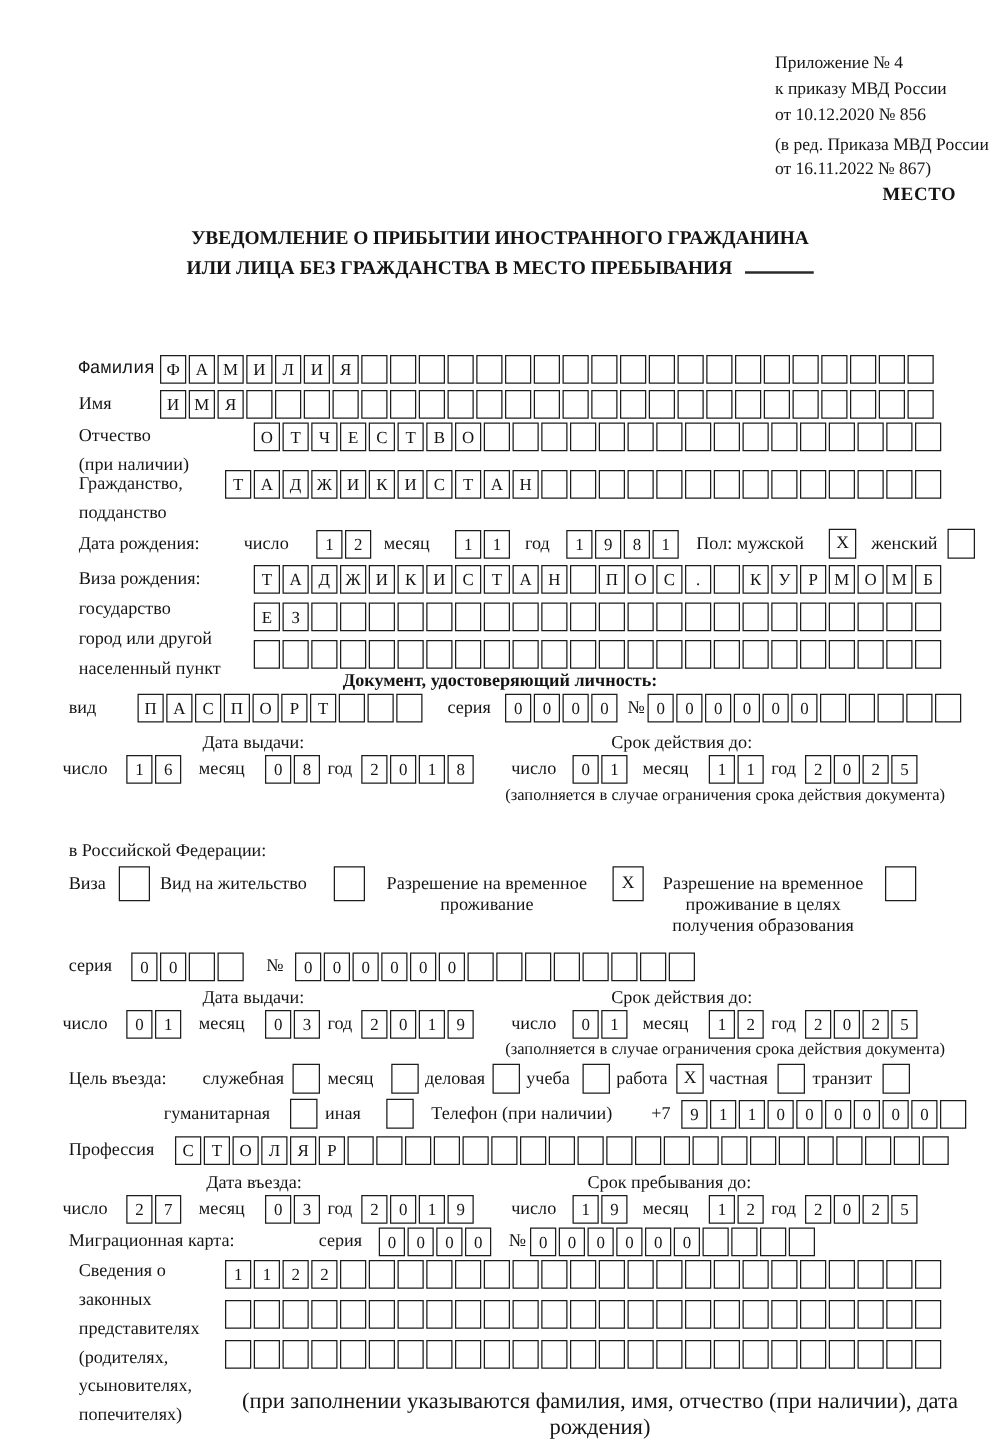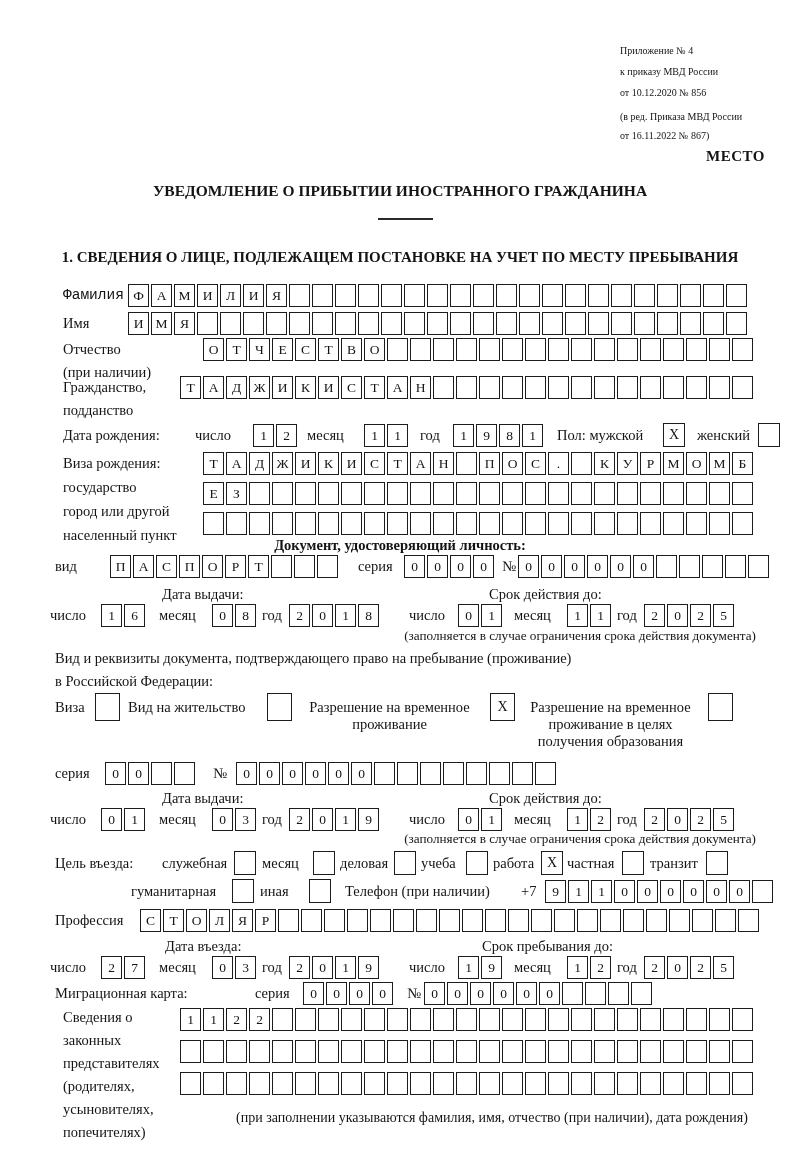--- a/index.html
+++ b/index.html
@@ -13,40 +13,39 @@
   .center { text-align:center; }
   .right { text-align:right; }
   .boxes { display:flex; }
   .cell { display:inline-block; width:19px; height:21px; border:1.5px solid #1c1c1c; margin-right:2px;
           text-align:center; font-size:13.5px; line-height:21px; background:#fff; }
   .cb { display:inline-block; width:20px; height:22px; border:1.5px solid #1c1c1c; text-align:center;
         font-size:14px; line-height:22px; background:#fff; }
   .cb-lg { width:23px; height:26px; line-height:26px; }
   .title-blank { display:inline-block; width:55px; height:2px; border-bottom:2px solid #2a2a2a; margin-left:10px; vertical-align:baseline; }
   .note { font-size:13.2px; }
-  .hdr-line { line-height:21px; font-size:10px; white-space:nowrap; }
+  .hdr-line { line-height:21px; font-size:14px; white-space:nowrap; }
 </style>
 </head>
 <body>
 
 <div class="page">
 
   <div class="abs hdr-line" style="left:620px; top:40px;">Приложение № 4</div>
   <div class="abs hdr-line" style="left:620px; top:61px;">к приказу МВД России</div>
   <div class="abs hdr-line" style="left:620px; top:82px;">от 10.12.2020 № 856</div>
   <div class="abs hdr-line small" style="left:620px; top:106px;">(в ред. Приказа МВД России</div>
   <div class="abs hdr-line small" style="left:620px; top:125px;">от 16.11.2022 № 867)</div>
   <div class="abs b" style="left:620px; top:148px; width:145px; text-align:right; font-size:15px; letter-spacing:0.5px;">МЕСТО</div>
 
   <div class="abs b center" style="left:0; top:182px; width:800px; font-size:15.5px;">УВЕДОМЛЕНИЕ О ПРИБЫТИИ ИНОСТРАННОГО ГРАЖДАНИНА</div>
   <div class="abs b center" style="left:0; top:206px; width:800px; font-size:15.5px;">
-    <span class="title-blank"></span>
+    <span>ИЛИ ЛИЦА БЕЗ ГРАЖДАНСТВА В МЕСТО ПРЕБЫВАНИЯ</span><span class="title-blank"></span>
   </div>
 
-  <div class="abs b center" style="left:0; top:249px; width:800px; font-size:15px;">1. СВЕДЕНИЯ О ЛИЦЕ, ПОДЛЕЖАЩЕМ ПОСТАНОВКЕ НА УЧЕТ ПО МЕСТУ ПРЕБЫВАНИЯ</div>
 
   <div class="abs lbl" style="left:63px; top:287px;font-family:Liberation Mono, monospace;">Фамилия</div>
   <div class="abs boxes" style="left:128px; top:284px;">
       <span class="cell">Ф</span>
       <span class="cell">А</span>
       <span class="cell">М</span>
       <span class="cell">И</span>
       <span class="cell">Л</span>
       <span class="cell">И</span>
       <span class="cell">Я</span>
@@ -336,21 +335,20 @@
     </div>
   <div class="abs lbl" style="left:617px; top:607px;">год</div>
   <div class="abs boxes" style="left:644px; top:604px;">
       <span class="cell">2</span>
       <span class="cell">0</span>
       <span class="cell">2</span>
       <span class="cell">5</span>
     </div>
   <div class="abs note right" style="left:380px; top:628px; width:376px;">(заполняется в случае ограничения срока действия документа)</div>
 
-  <div class="abs lbl" style="left:55px; top:650px;">Вид и реквизиты документа, подтверждающего право на пребывание (проживание)</div>
   <div class="abs lbl" style="left:55px; top:673px;">в Российской Федерации:</div>
 
   <div class="abs lbl" style="left:55px; top:699px;">Виза</div>
   <div class="abs cb cb-lg" style="left:95px; top:693px;"></div>
   <div class="abs lbl" style="left:128px; top:699px;text-align:center;">Вид на жительство</div>
   <div class="abs cb cb-lg" style="left:267px; top:693px;"></div>
   <div class="abs lbl center" style="left:297px; top:699px; width:185px;">
     <div>Разрешение на временное</div>
     <div>проживание</div>
   </div>
@@ -485,21 +483,21 @@
       <span class="cell">&nbsp;</span>
       <span class="cell">&nbsp;</span>
       <span class="cell">&nbsp;</span>
       <span class="cell">&nbsp;</span>
       <span class="cell">&nbsp;</span>
       <span class="cell">&nbsp;</span>
       <span class="cell">&nbsp;</span>
     </div>
 
   <div class="abs lbl" style="left:165px; top:938px;">Дата въезда:</div>
-  <div class="abs lbl" style="left:482px; top:938px;">Срок пребывания до:</div>
+  <div class="abs lbl" style="left:470px; top:938px;">Срок пребывания до:</div>
   <div class="abs lbl" style="left:50px; top:959px;">число</div>
   <div class="abs boxes" style="left:101px; top:956px;">
       <span class="cell">2</span>
       <span class="cell">7</span>
     </div>
   <div class="abs lbl" style="left:159px; top:959px;">месяц</div>
   <div class="abs boxes" style="left:212px; top:956px;">
       <span class="cell">0</span>
       <span class="cell">3</span>
     </div>
@@ -630,15 +628,15 @@
       <span class="cell">&nbsp;</span>
       <span class="cell">&nbsp;</span>
       <span class="cell">&nbsp;</span>
       <span class="cell">&nbsp;</span>
       <span class="cell">&nbsp;</span>
       <span class="cell">&nbsp;</span>
       <span class="cell">&nbsp;</span>
       <span class="cell">&nbsp;</span>
       <span class="cell">&nbsp;</span>
     </div>
-  <div class="abs center" style="left:192px; top:1110px; width:600px; font-size:14px;">(при заполнении указываются фамилия, имя, отчество (при наличии), дата рождения)</div>
+  <div class="abs center" style="left:180px; top:1110px; width:600px; font-size:18px;">(при заполнении указываются фамилия, имя, отчество (при наличии), дата рождения)</div>
 
 </div>
 
 </body></html>

